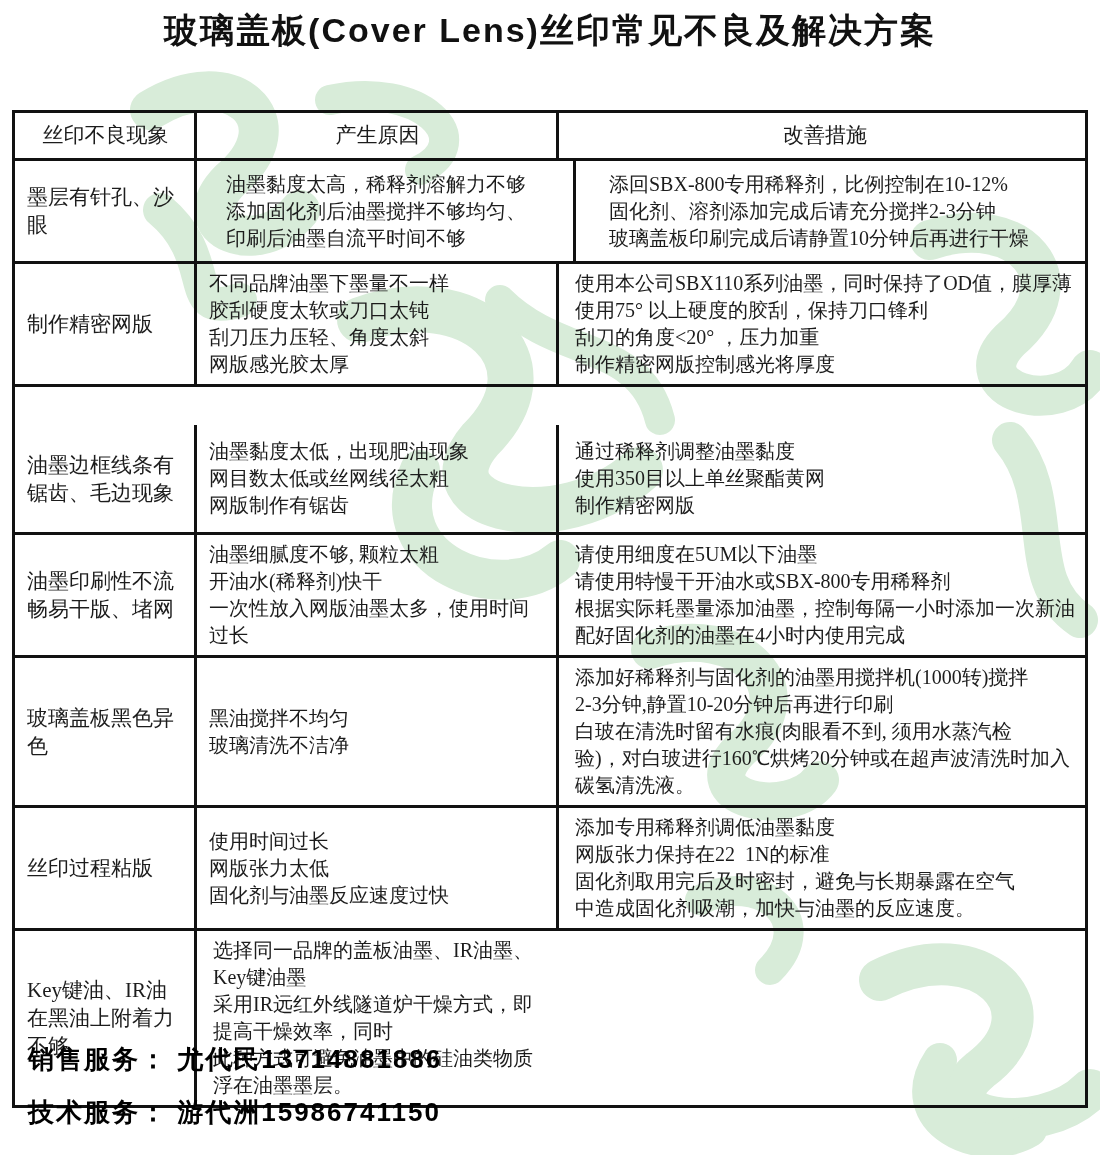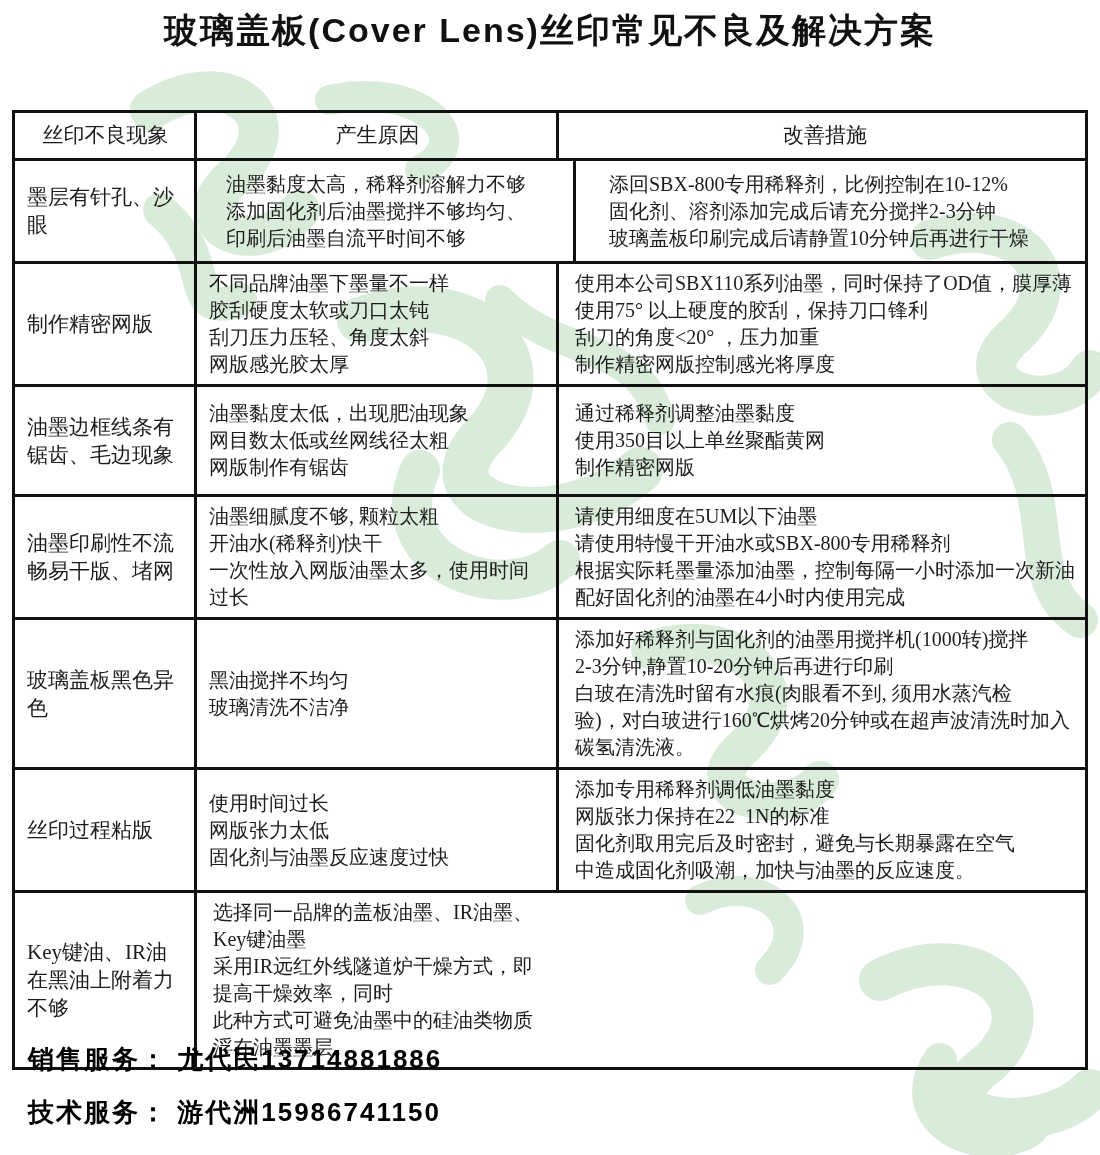--- a/index.html
+++ b/index.html
@@ -43,21 +43,21 @@
   }
   .td:last-child { border-right:none; }
   .td.c3 { padding-left:16px; }
   .head .td {
     justify-content:center; align-items:center;
     text-align:center; font-size:21px;
   }
   .tr.head     { min-height:45px;  }
   .tr.r0       { min-height:100px;gap:17px; }
   .tr.r1       { min-height:117px; }
-  .tr.r2       { min-height:107px; }
+  .tr.r2       { min-height:107px;margin-top:38px; }
   .tr.r3       { min-height:102px; }
   .tr.r4       { min-height:107px; }
   .tr.r5       { min-height:112px; }
   .tr.r6       { min-height:103px; }
   .defect { font-size:21px; line-height:28px; }
   .line { white-space:pre-wrap; }
   .footer-line {
     position:absolute; left:28px;
     font-family:"Liberation Sans", sans-serif;
     font-weight:bold; font-size:26px; letter-spacing:2px;

